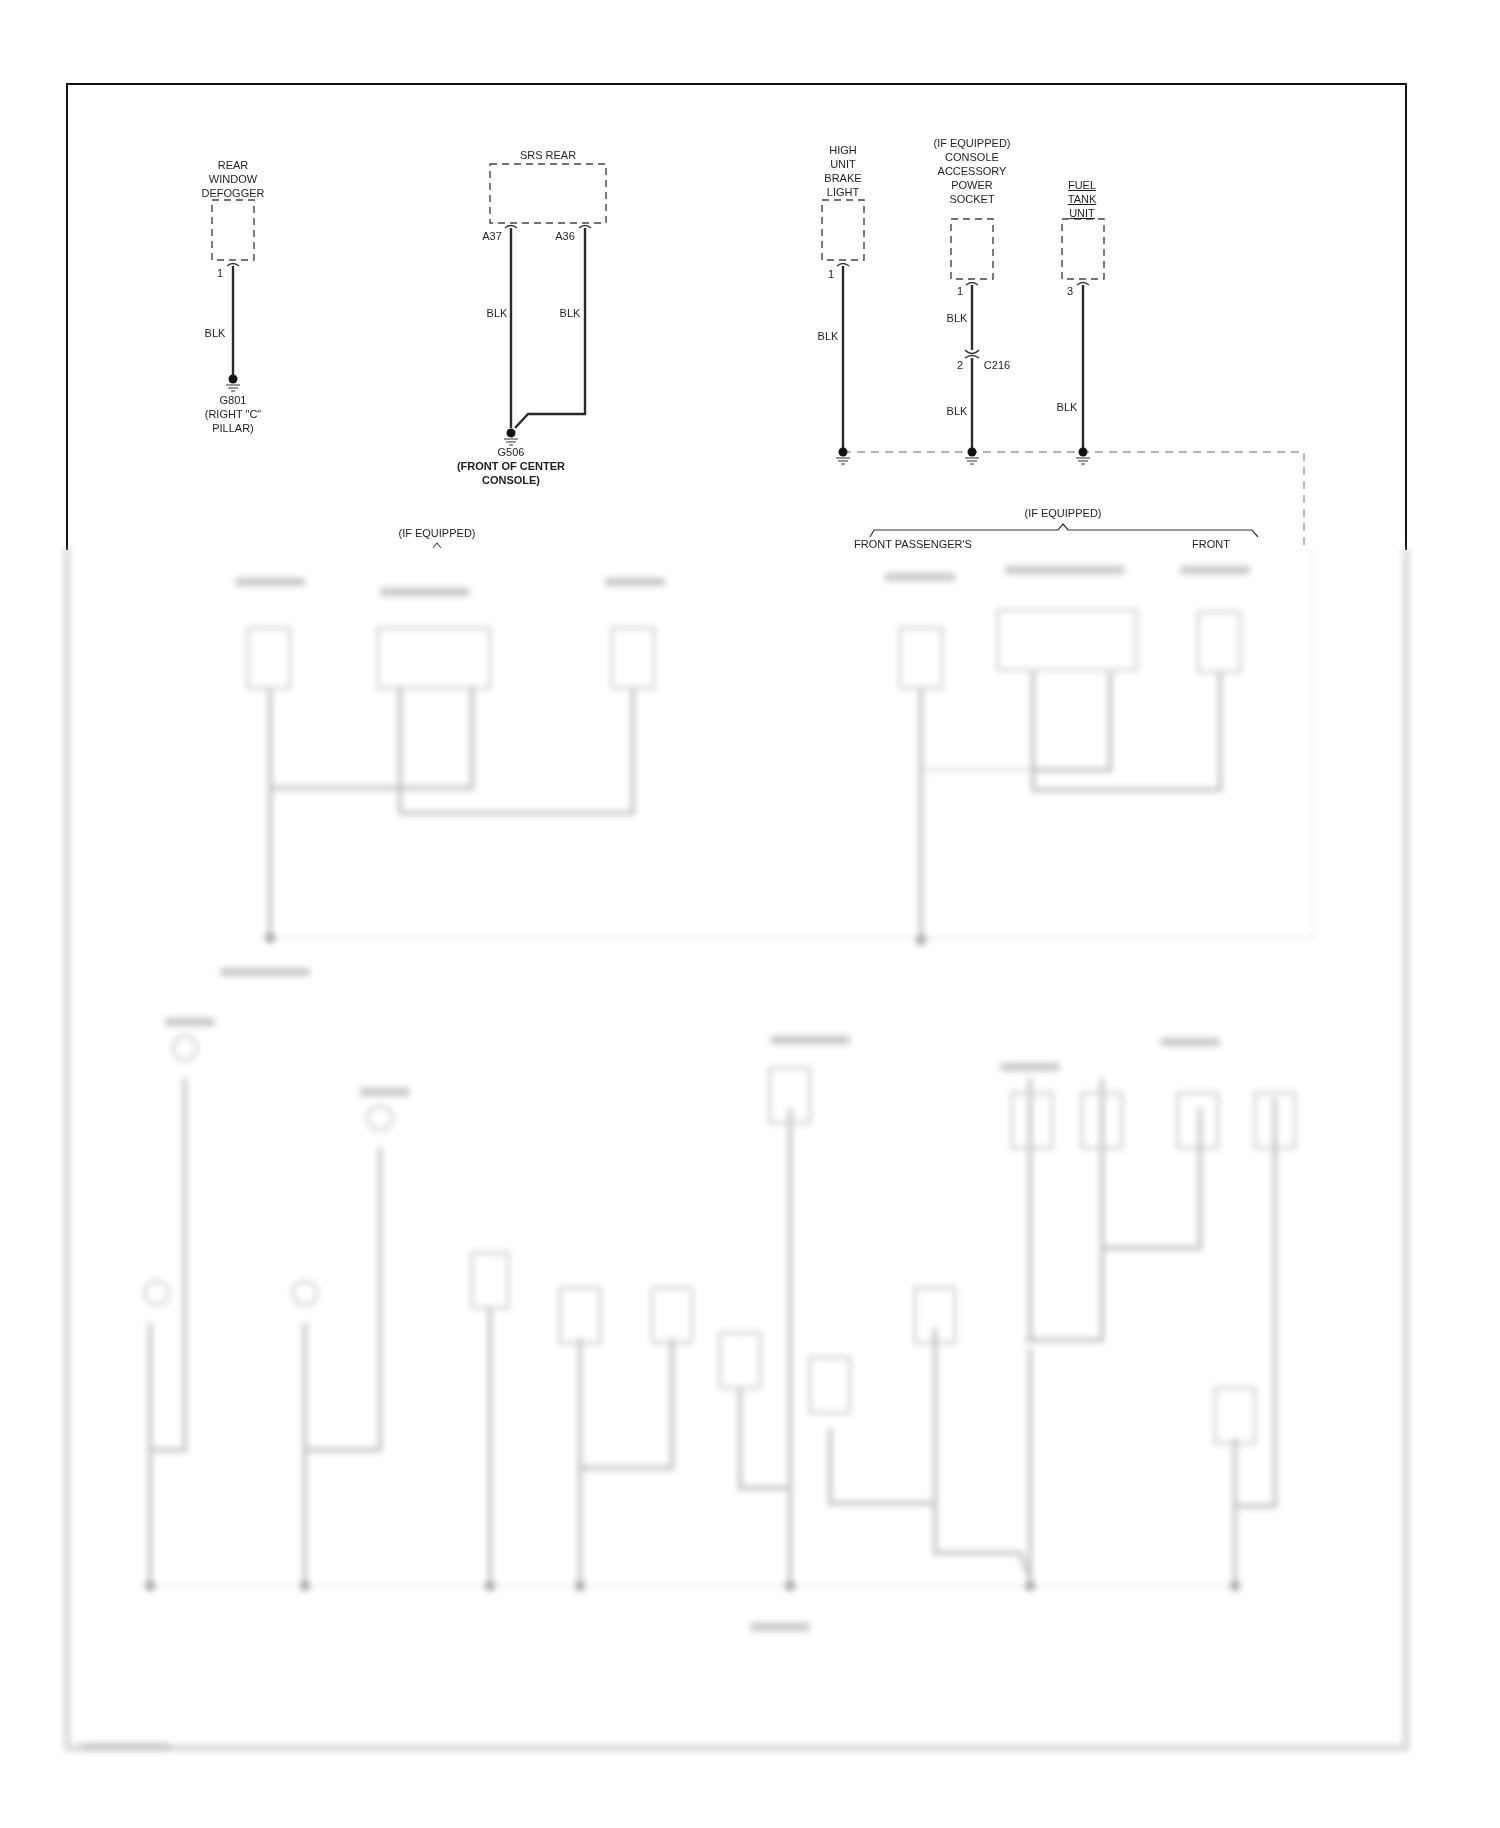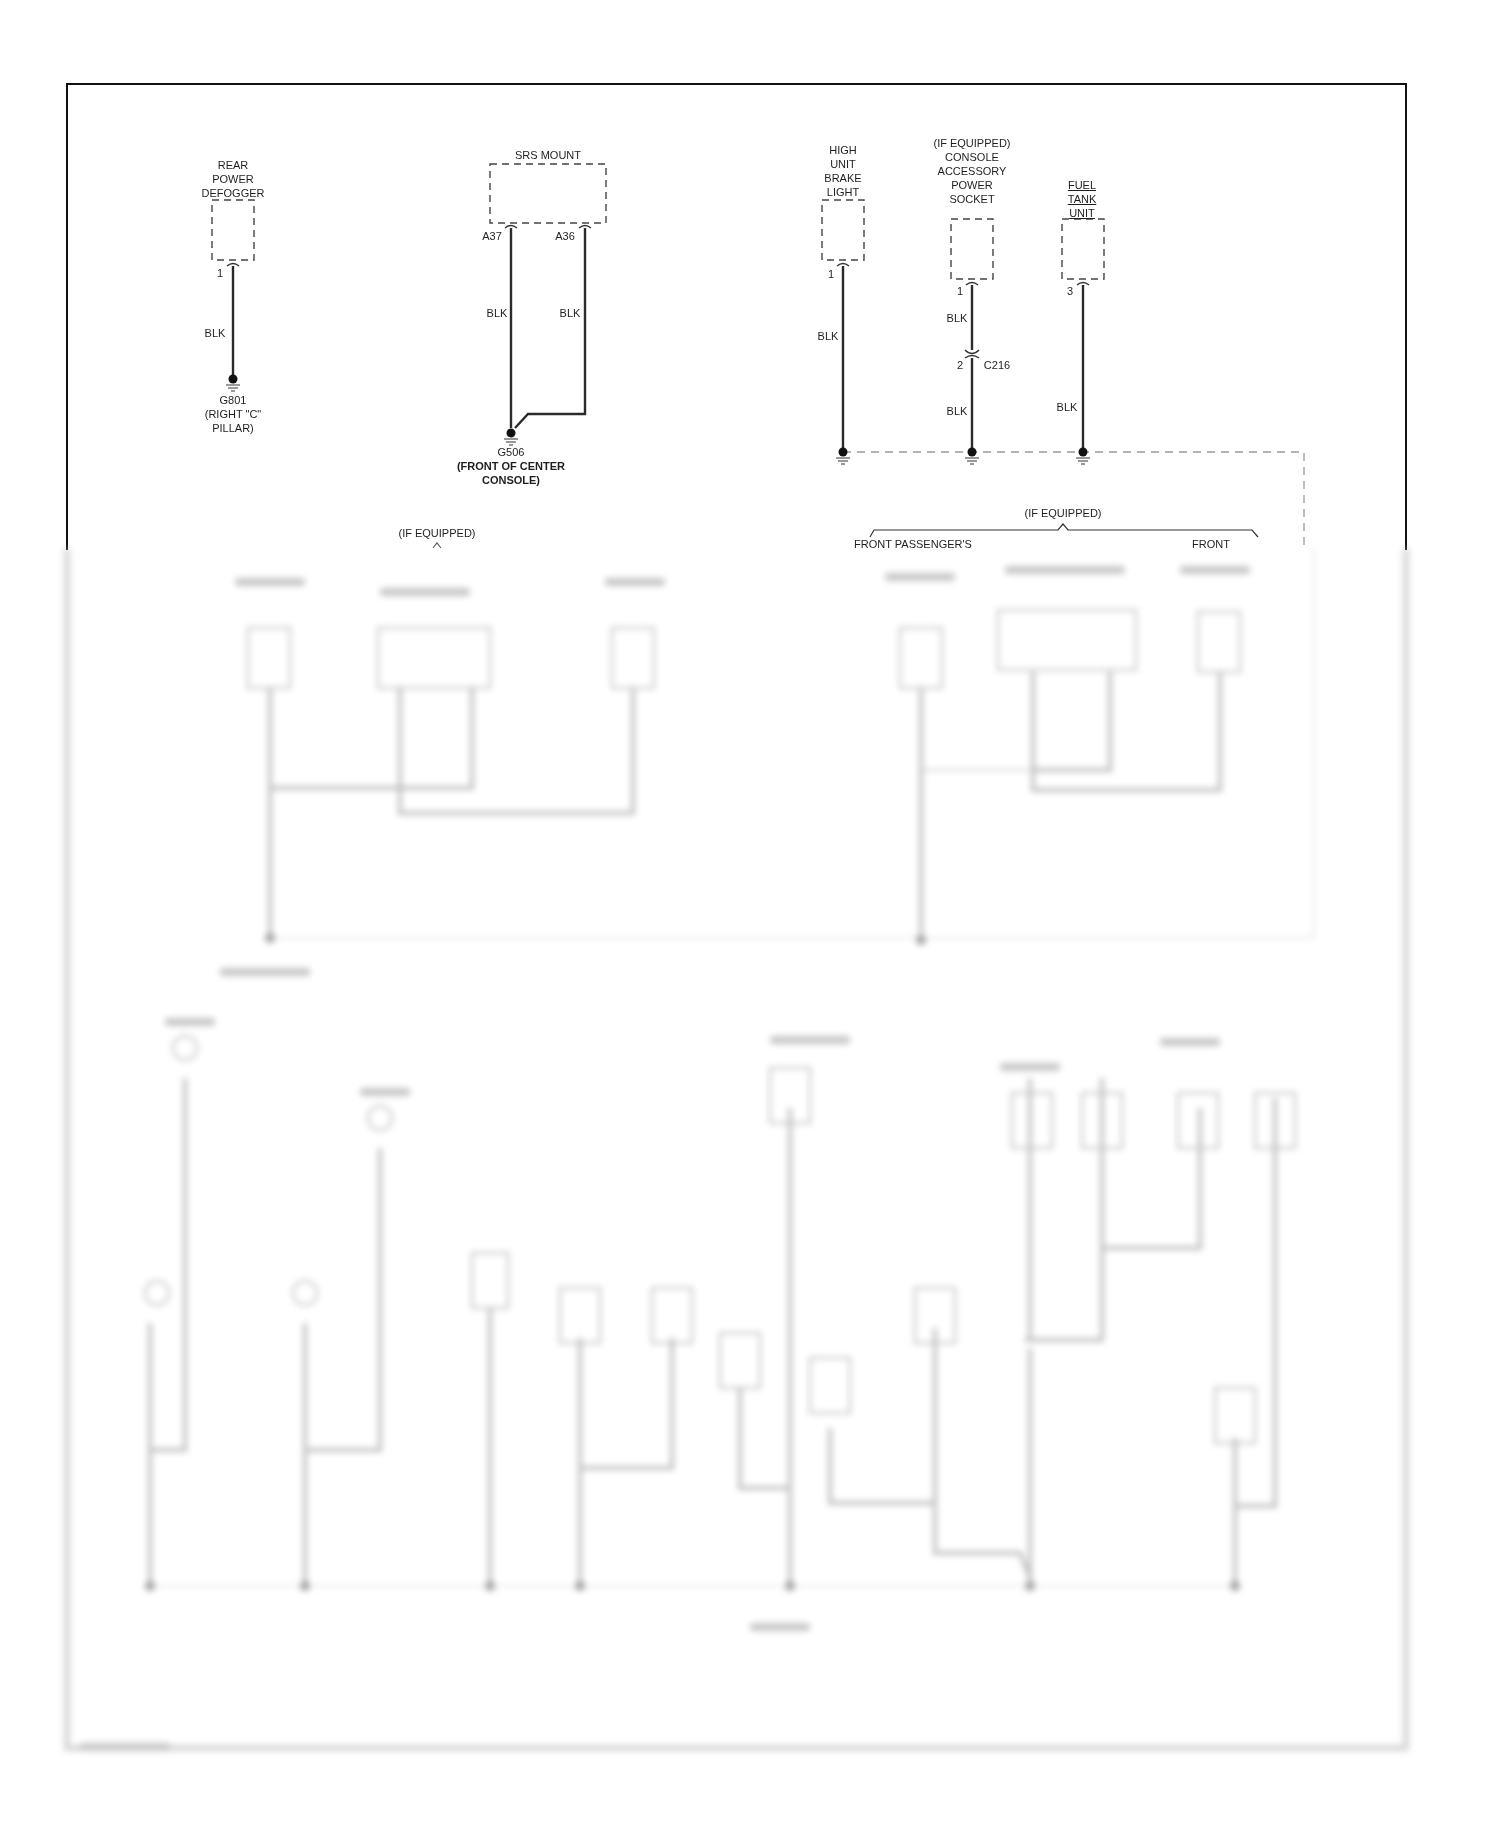--- a/index.html
+++ b/index.html
@@ -97,29 +97,29 @@
     <g>
       <path d="M870,537 L874,530 L1058,530 L1063,524 L1068,530 L1252,530 L1258,537" fill="none" stroke="#333" stroke-width="1.2"></path>
     </g>
 
     <g>
       <path d="M433,548 L437,543 L441,548" fill="none" stroke="#555" stroke-width="1.1"></path>
     </g>
   </svg>
 
   <div class="lbl" style="left:183px;top:158px;width:100px;">REAR
-POWER
+WINDOW
 DEFOGGER</div>
   <div class="lbl" style="left:213px;top:266px;width:14px;">1</div>
   <div class="lbl" style="left:200px;top:326px;width:30px;">BLK</div>
   <div class="lbl" style="left:193px;top:393px;width:80px;">G801</div>
   <div class="lbl" style="left:173px;top:407px;width:120px;">(RIGHT "C"
 PILLAR)</div>
 
-  <div class="lbl" style="left:498px;top:148px;width:100px;">SRS MOUNT</div>
+  <div class="lbl" style="left:498px;top:148px;width:100px;">SRS REAR</div>
   <div class="lbl" style="left:480px;top:229px;width:24px;">A37</div>
   <div class="lbl" style="left:553px;top:229px;width:24px;">A36</div>
   <div class="lbl" style="left:484px;top:306px;width:26px;">BLK</div>
   <div class="lbl" style="left:557px;top:306px;width:26px;">BLK</div>
   <div class="lbl" style="left:471px;top:445px;width:80px;">G506</div>
   <div class="lbl" style="left:446px;top:459px;width:130px;font-weight:bold;">(FRONT OF CENTER
 CONSOLE)</div>
 
   <div class="lbl" style="left:808px;top:143px;width:70px;">HIGH
 UNIT

